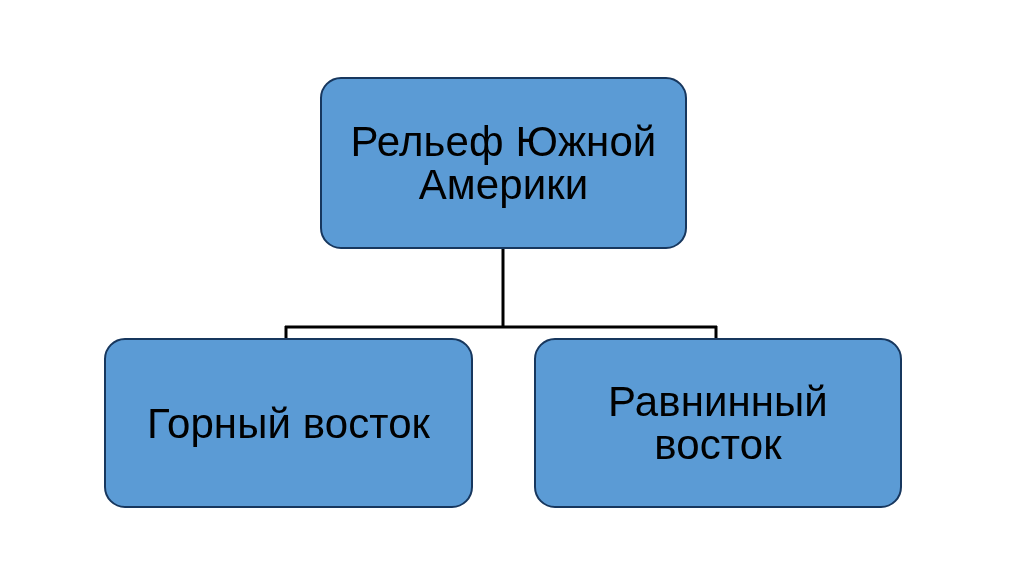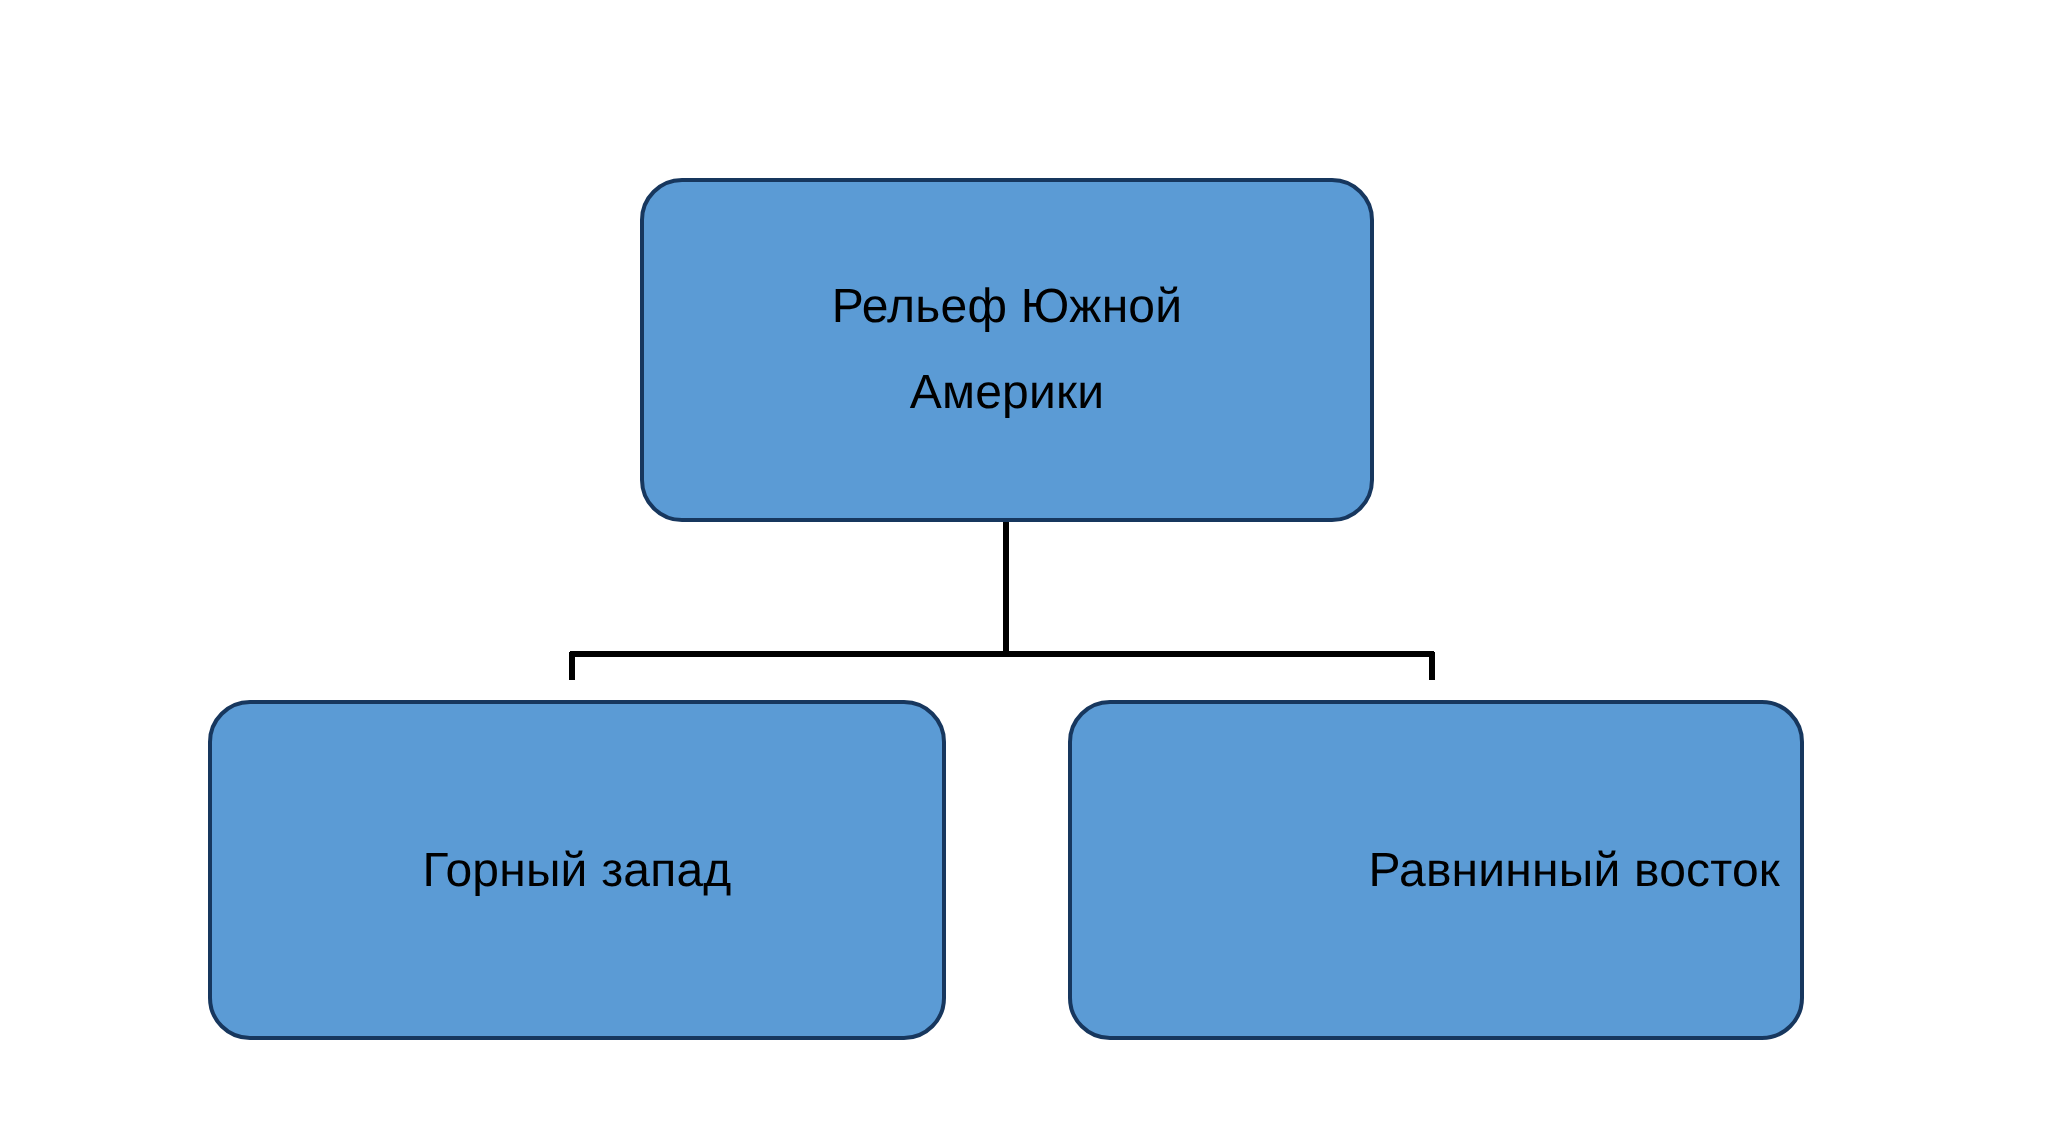--- a/index.html
+++ b/index.html
@@ -29,26 +29,25 @@
     position: absolute;
     box-sizing: border-box;
     background: #5b9bd5;
     border: 2px solid #17375e;
     border-radius: 21px;
     display: flex;
     align-items: center;
     justify-content: center;
     text-align: center;
     color: #000000;
-    font-size: 24px;
+    font-size: 42px;
     line-height: 43px;
     letter-spacing: 0.1px;
     white-space: pre-line;
     z-index: 2;
-    margin-top: 12px;
   }
   #node-root {
     left: 320px;
     top: 77px;
     width: 367px;
     height: 172px;
   }
   #node-west {
     left: 104px;
     top: 338px;
@@ -82,20 +81,20 @@
 
     <line x1="716" y1="326" x2="716" y2="340" stroke="#000000" stroke-width="3"></line>
   </svg>
 
   <div class="node-box" id="node-root">
     <span class="node-label">Рельеф Южной
 Америки</span>
   </div>
 
   <div class="node-box" id="node-west">
-    <span class="node-label">Горный запад</span>
+    <span class="node-label">Горный восток</span>
   </div>
 
   <div class="node-box" id="node-east">
     <span class="node-label">Равнинный восток</span>
   </div>
 
 </div>
 
 </body></html>

